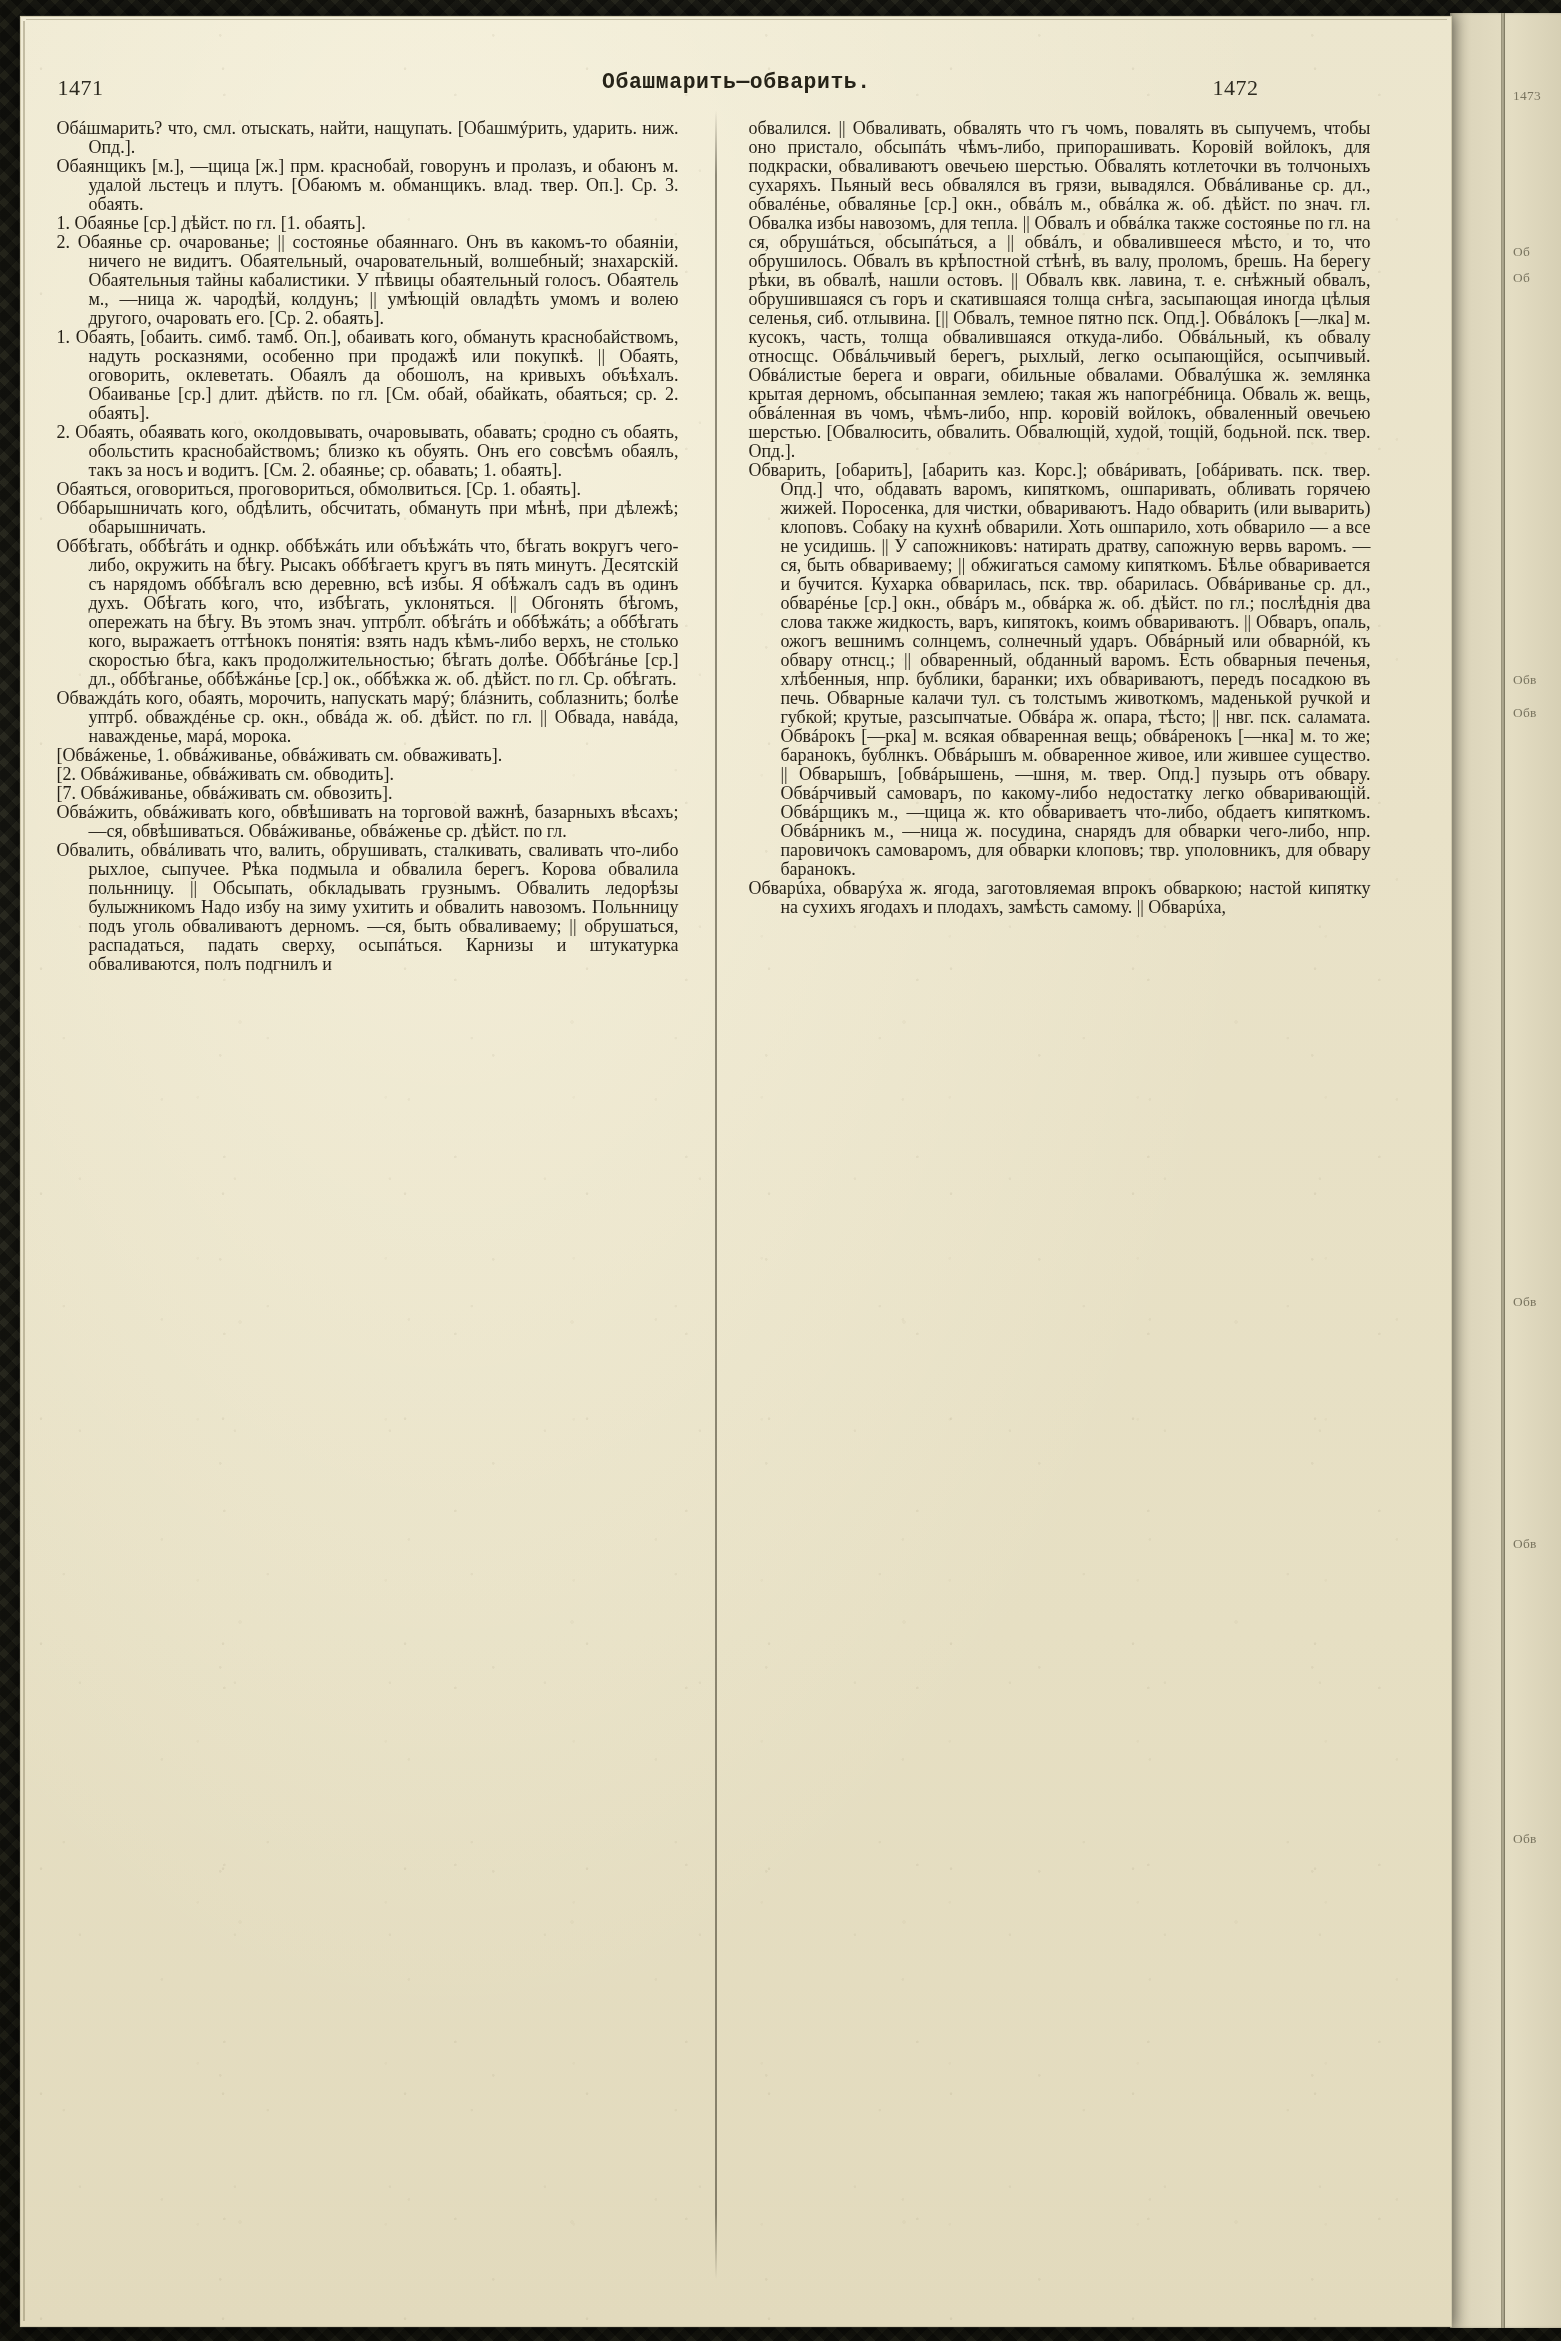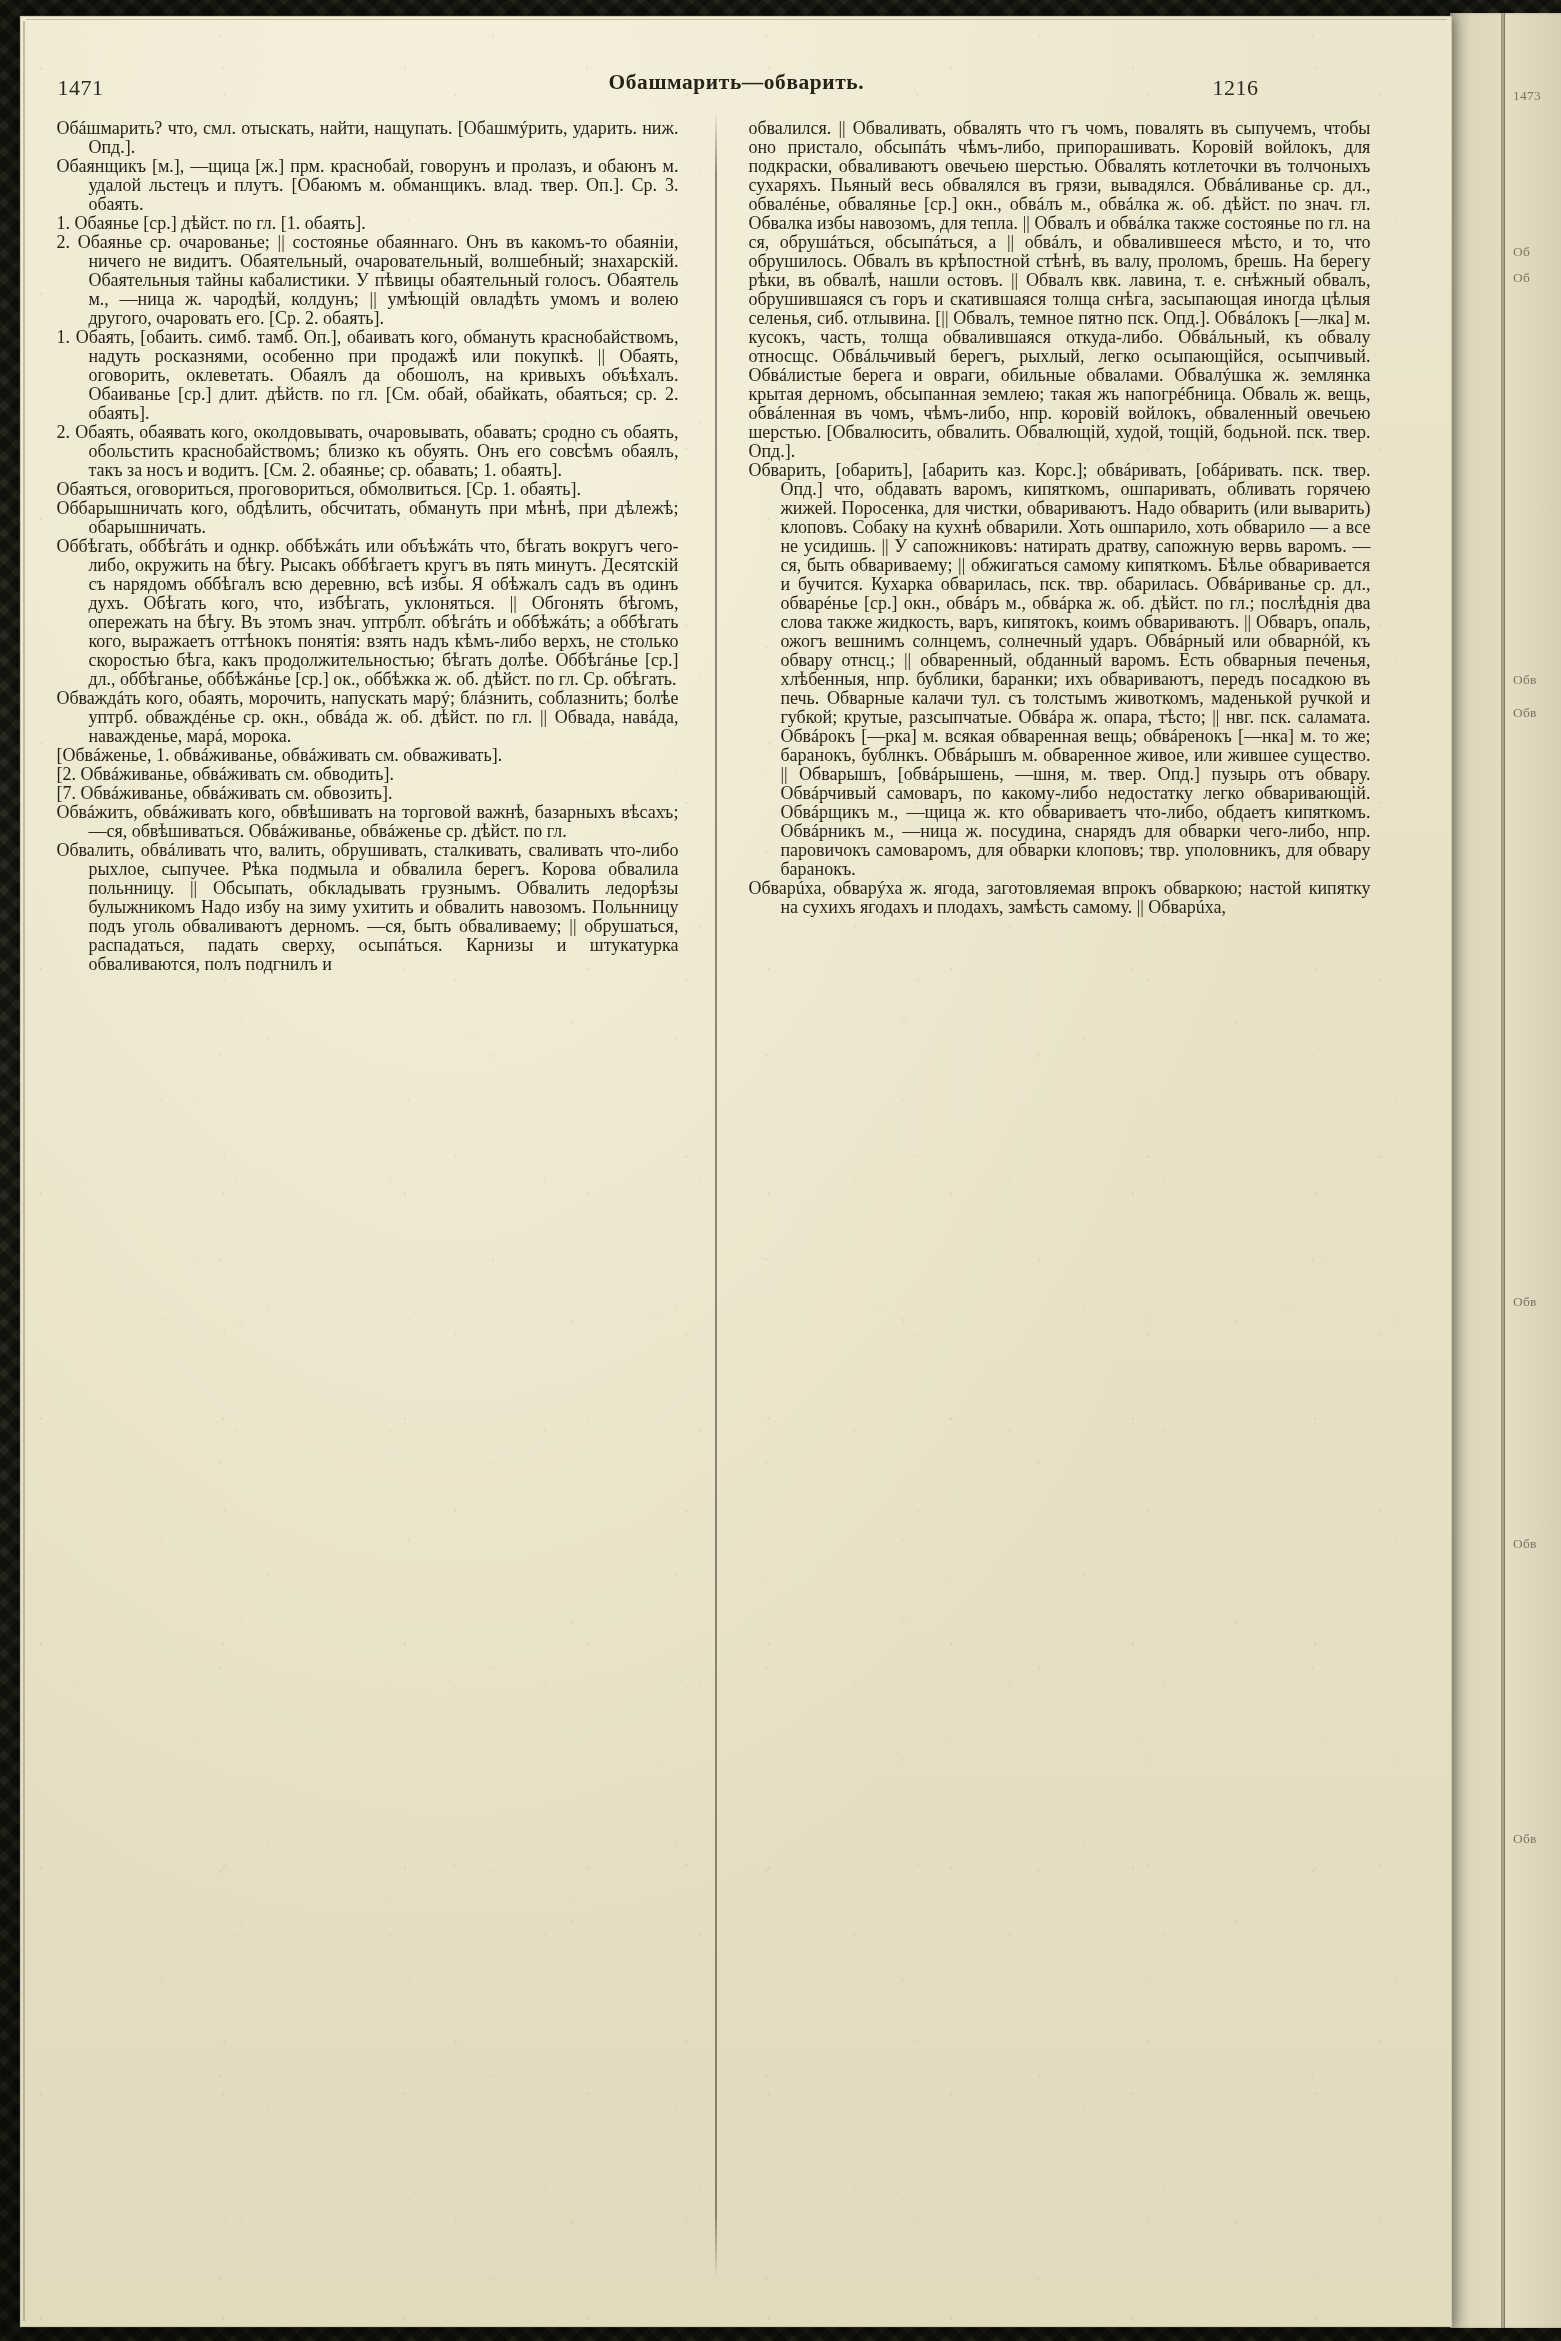--- a/index.html
+++ b/index.html
@@ -110,21 +110,21 @@
     color: #2d2a20;
     letter-spacing: 0.5px;
   }
   #folio-left  { left: 36px; }
   #folio-right { left: 1191px; }
   #running-head {
     position: absolute;
     top: 21.4px;
     left: 0; right: 0;
     text-align: center;
-    font-family: Liberation Serif, serif;
+    font-family: Liberation Mono, monospace;
     font-size: 21.4px;
     font-weight: 700;
     color: #262318;
     letter-spacing: 0.6px;
   }
 
   
   #columns {
     position: absolute;
     left: 0;
@@ -186,21 +186,21 @@
 </div>
 
 <div id="page-sheet">
 
   <div class="edge-bevel" style="left:4.3px;  top:2.1px;  width:1421px; height:1.1px;"></div>
   <div class="edge-bevel" style="left:2.1px;  top:4.3px;  width:1.1px;  height:2300px;"></div>
 
   <div id="head-area">
     <div class="folio" id="folio-left">1471</div>
     <div id="running-head">Обашмарить—обварить.</div>
-    <div class="folio" id="folio-right">1216</div>
+    <div class="folio" id="folio-right">1472</div>
   </div>
 
   <div id="columns">
     <div id="column-rule"></div>
 
     <div class="col" id="col-left">
       <p class="entry">Обáшмарить? что, смл. отыскать, найти, нащупать. [Обашмýрить, ударить. ниж. Опд.].</p>
       <p class="entry">Обаянщикъ [м.], —щица [ж.] прм. краснобай, говорунъ и пролазъ, и обаюнъ м. удалой льстецъ и плутъ. [Обаюмъ м. обманщикъ. влад. твер. Оп.]. Ср. 3. обаять.</p>
       <p class="entry">1. Обаянье [ср.] дѣйст. по гл. [1. обаять].</p>
       <p class="entry">2. Обаянье ср. очарованье; || состоянье обаяннаго. Онъ въ какомъ-то обаянiи, ничего не видитъ. Обаятельный, очаровательный, волшебный; знахарскiй. Обаятельныя тайны кабалистики. У пѣвицы обаятельный голосъ. Обаятель м., —ница ж. чародѣй, колдунъ; || умѣющiй овладѣть умомъ и волею другого, очаровать его. [Ср. 2. обаять].</p>

